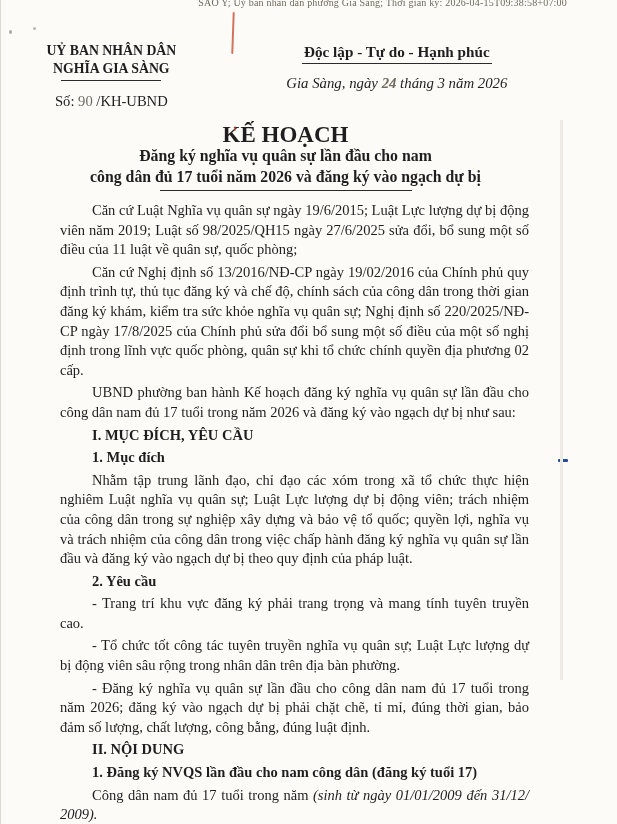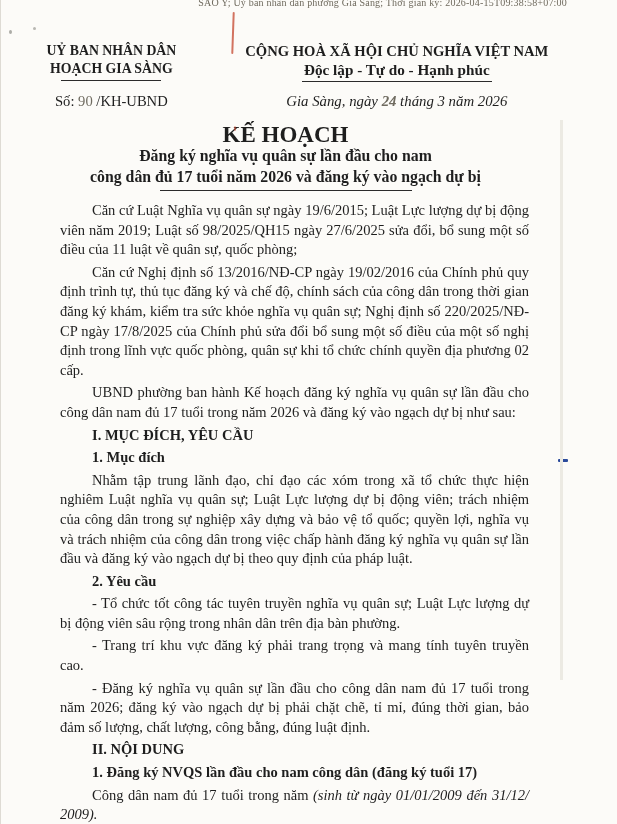--- a/index.html
+++ b/index.html
@@ -61,28 +61,27 @@
 </head>
 <body>
 
 <div class="page">
 
   <div class="stamp-line">SAO Y; Uỷ ban nhân dân phường Gia Sàng; Thời gian ký: 2026-04-15T09:38:58+07:00</div>
 
   <div class="header">
     <div class="h-left">
       <div class="org1">UỶ BAN NHÂN DÂN</div>
-      <div class="org2">HOẠCH GIA SÀNG</div>
+      <div class="org2">NGHĨA GIA SÀNG</div>
       <div class="org-underline"></div>
       <div class="doc-no">
         <span>Số: </span><span class="stamped">90</span><span> /KH-UBND</span>
       </div>
     </div>
     <div class="h-right">
-      <div class="nat1">CỘNG HOÀ XÃ HỘI CHỦ NGHĨA VIỆT NAM</div>
       <div><span class="nat2">Độc lập - Tự do - Hạnh phúc</span></div>
       <div class="date-line">
         <span>Gia Sàng, ngày </span><span class="stamped">24</span><span> tháng 3 năm 2026</span>
       </div>
     </div>
   </div>
 
   <div class="title-block">
     <div class="doc-title">KẾ HOẠCH</div>
     <div class="doc-subtitle">Đăng ký nghĩa vụ quân sự lần đầu cho nam</div>
@@ -92,22 +91,22 @@
 
   <div class="body-text">
     <p>Căn cứ Luật Nghĩa vụ quân sự ngày 19/6/2015; Luật Lực lượng dự bị động viên năm 2019; Luật số 98/2025/QH15 ngày 27/6/2025 sửa đổi, bổ sung một số điều của 11 luật về quân sự, quốc phòng;</p>
     <p>Căn cứ Nghị định số 13/2016/NĐ-CP ngày 19/02/2016 của Chính phủ quy định trình tự, thủ tục đăng ký và chế độ, chính sách của công dân trong thời gian đăng ký khám, kiểm tra sức khỏe nghĩa vụ quân sự; Nghị định số 220/2025/NĐ-CP ngày 17/8/2025 của Chính phủ sửa đổi bổ sung một số điều của một số nghị định trong lĩnh vực quốc phòng, quân sự khi tổ chức chính quyền địa phương 02 cấp.</p>
     <p>UBND phường ban hành Kế hoạch đăng ký nghĩa vụ quân sự lần đầu cho công dân nam đủ 17 tuổi trong năm 2026 và đăng ký vào ngạch dự bị như sau:</p>
 
     <p class="heading">I. MỤC ĐÍCH, YÊU CẦU</p>
     <p class="heading">1. Mục đích</p>
     <p>Nhằm tập trung lãnh đạo, chỉ đạo các xóm trong xã tổ chức thực hiện nghiêm Luật nghĩa vụ quân sự; Luật Lực lượng dự bị động viên; trách nhiệm của công dân trong sự nghiệp xây dựng và bảo vệ tổ quốc; quyền lợi, nghĩa vụ và trách nhiệm của công dân trong việc chấp hành đăng ký nghĩa vụ quân sự lần đầu và đăng ký vào ngạch dự bị theo quy định của pháp luật.</p>
     <p class="heading">2. Yêu cầu</p>
+    <p>- Trang trí khu vực đăng ký phải trang trọng và mang tính tuyên truyền cao.</p>
     <p>- Tổ chức tốt công tác tuyên truyền nghĩa vụ quân sự; Luật Lực lượng dự bị động viên sâu rộng trong nhân dân trên địa bàn phường.</p>
-    <p>- Trang trí khu vực đăng ký phải trang trọng và mang tính tuyên truyền cao.</p>
     <p>- Đăng ký nghĩa vụ quân sự lần đầu cho công dân nam đủ 17 tuổi trong năm 2026; đăng ký vào ngạch dự bị phải chặt chẽ, tỉ mỉ, đúng thời gian, bảo đảm số lượng, chất lượng, công bằng, đúng luật định.</p>
 
     <p class="heading">II. NỘI DUNG</p>
     <p class="heading">1. Đăng ký NVQS lần đầu cho nam công dân (đăng ký tuổi 17)</p>
     <p><span>Công dân nam đủ 17 tuổi trong năm </span><span class="note-italic">(sinh từ ngày 01/01/2009 đến 31/12/ 2009).</span></p>
     <p>Số lượng: 342 công dân.</p>
     <p class="heading">2. Đăng ký vào ngạch dự bị</p>
     <p>Đối tượng đăng ký:</p>
   </div>
 

